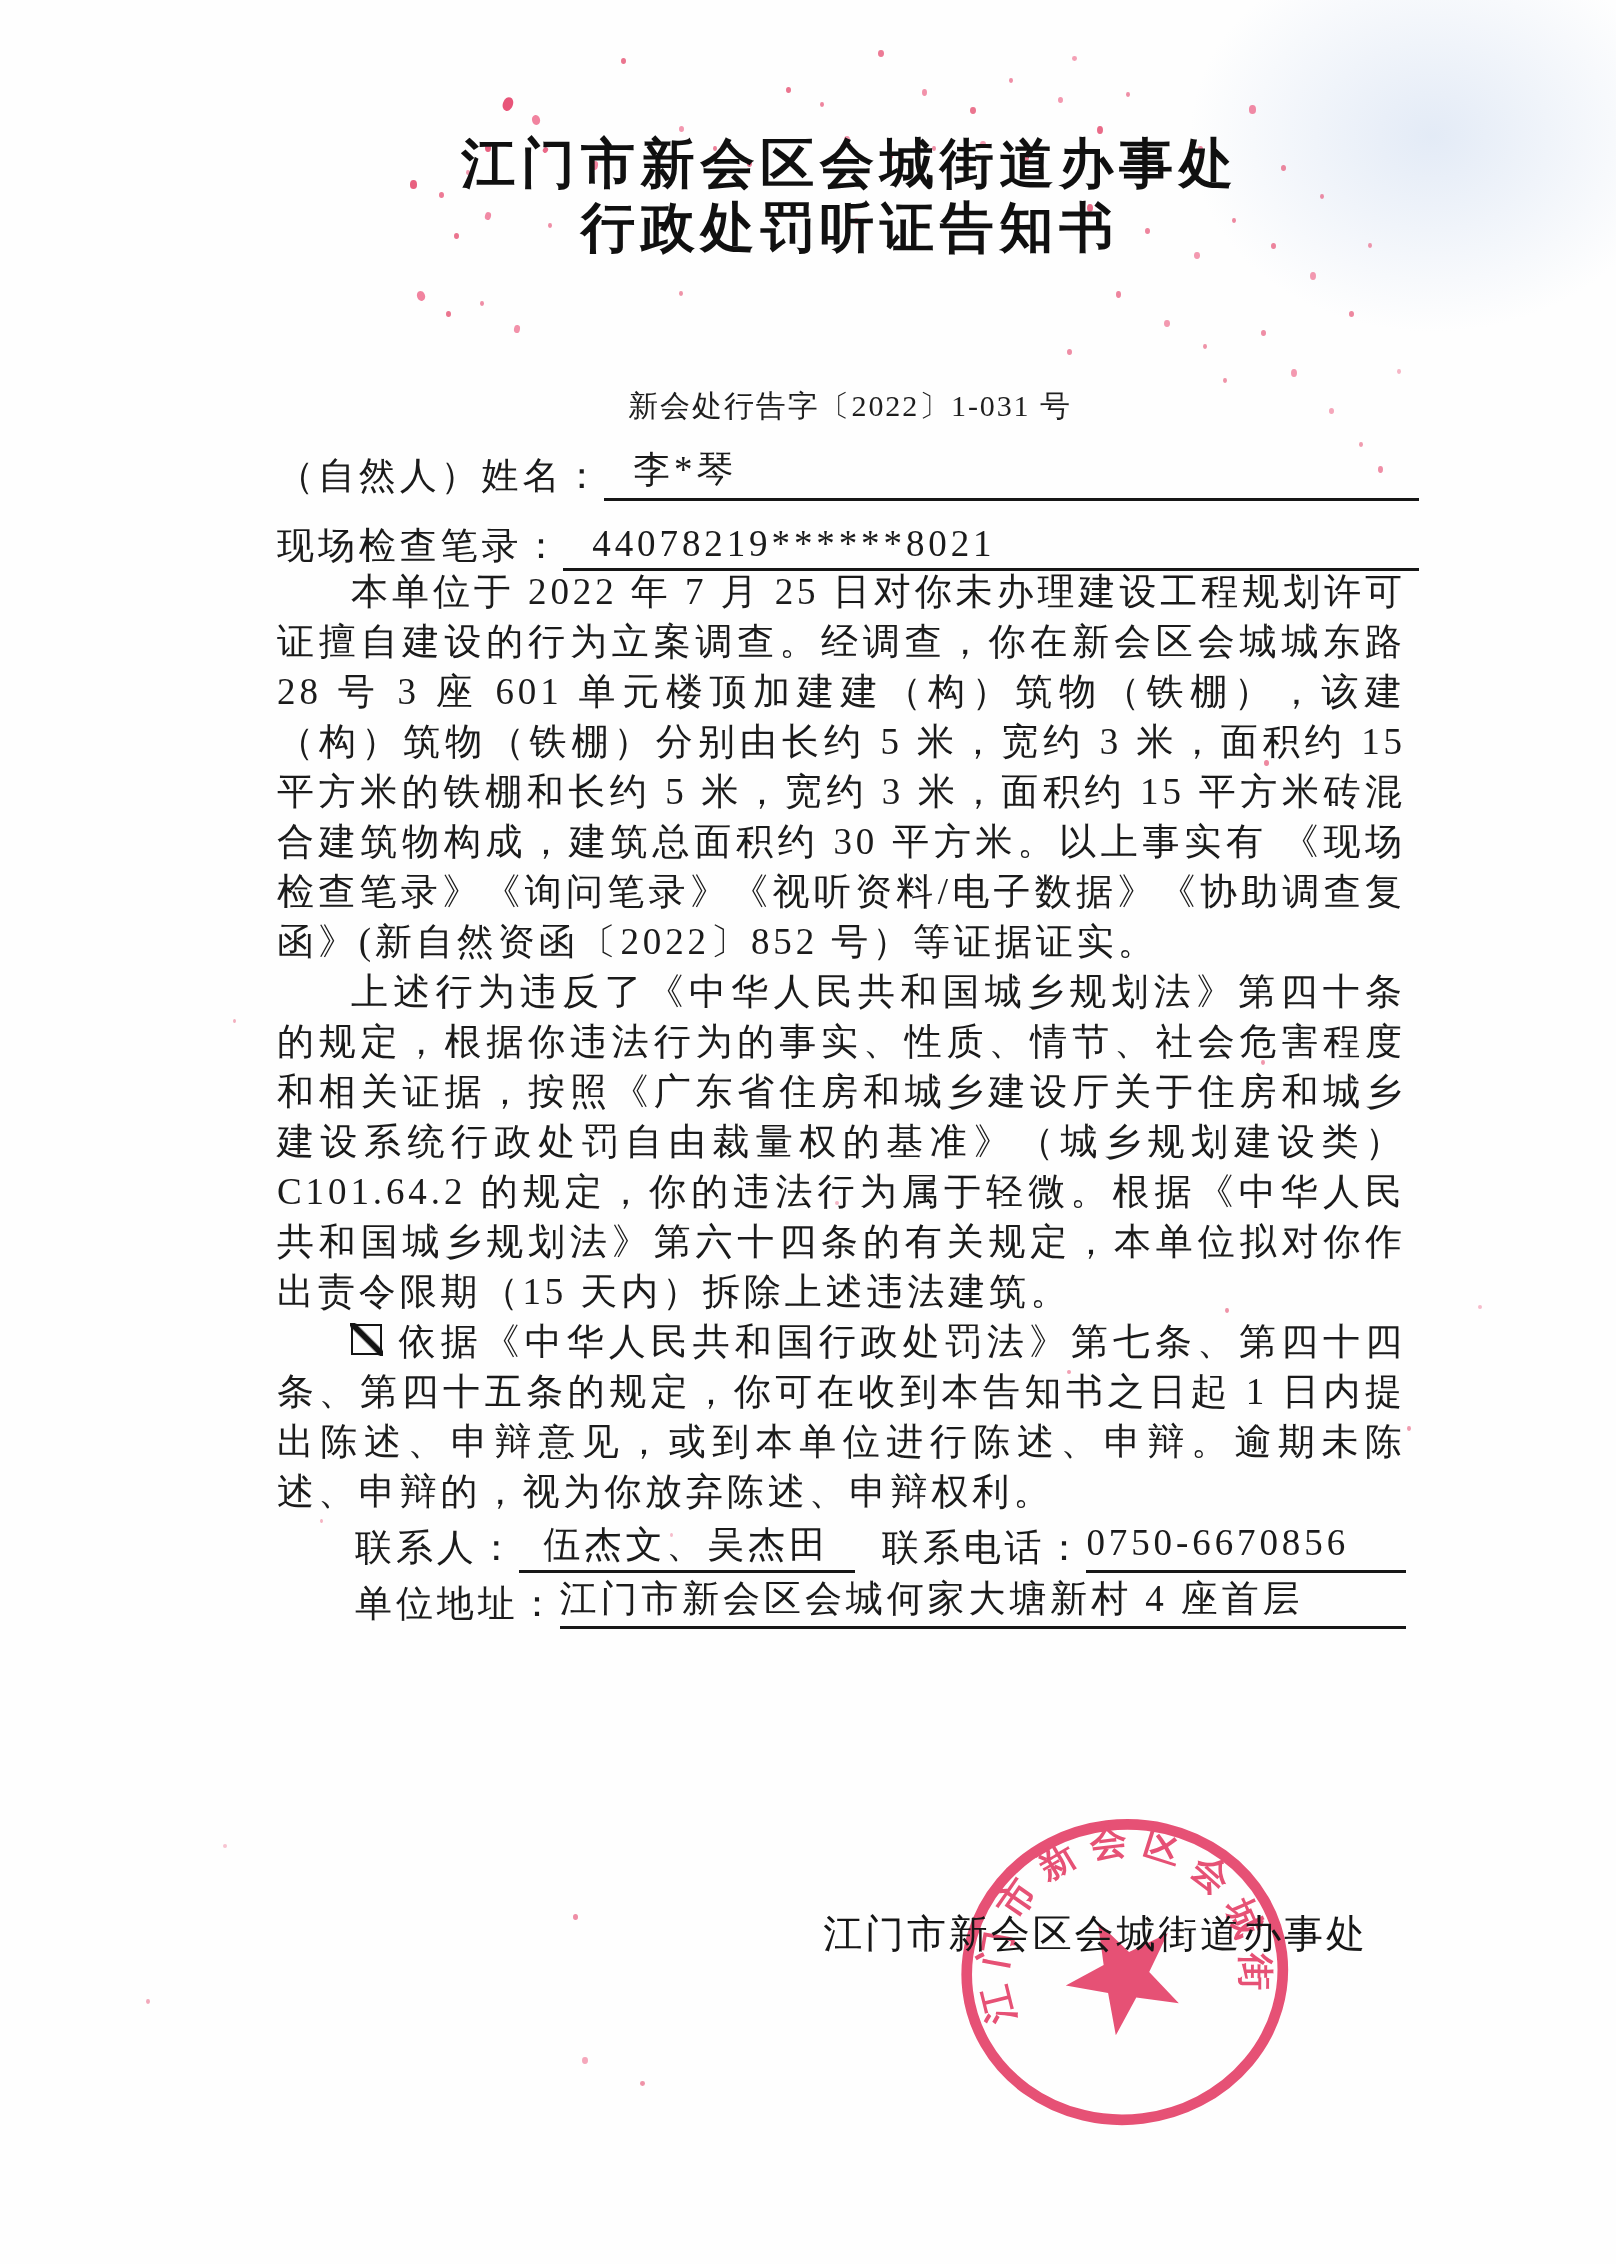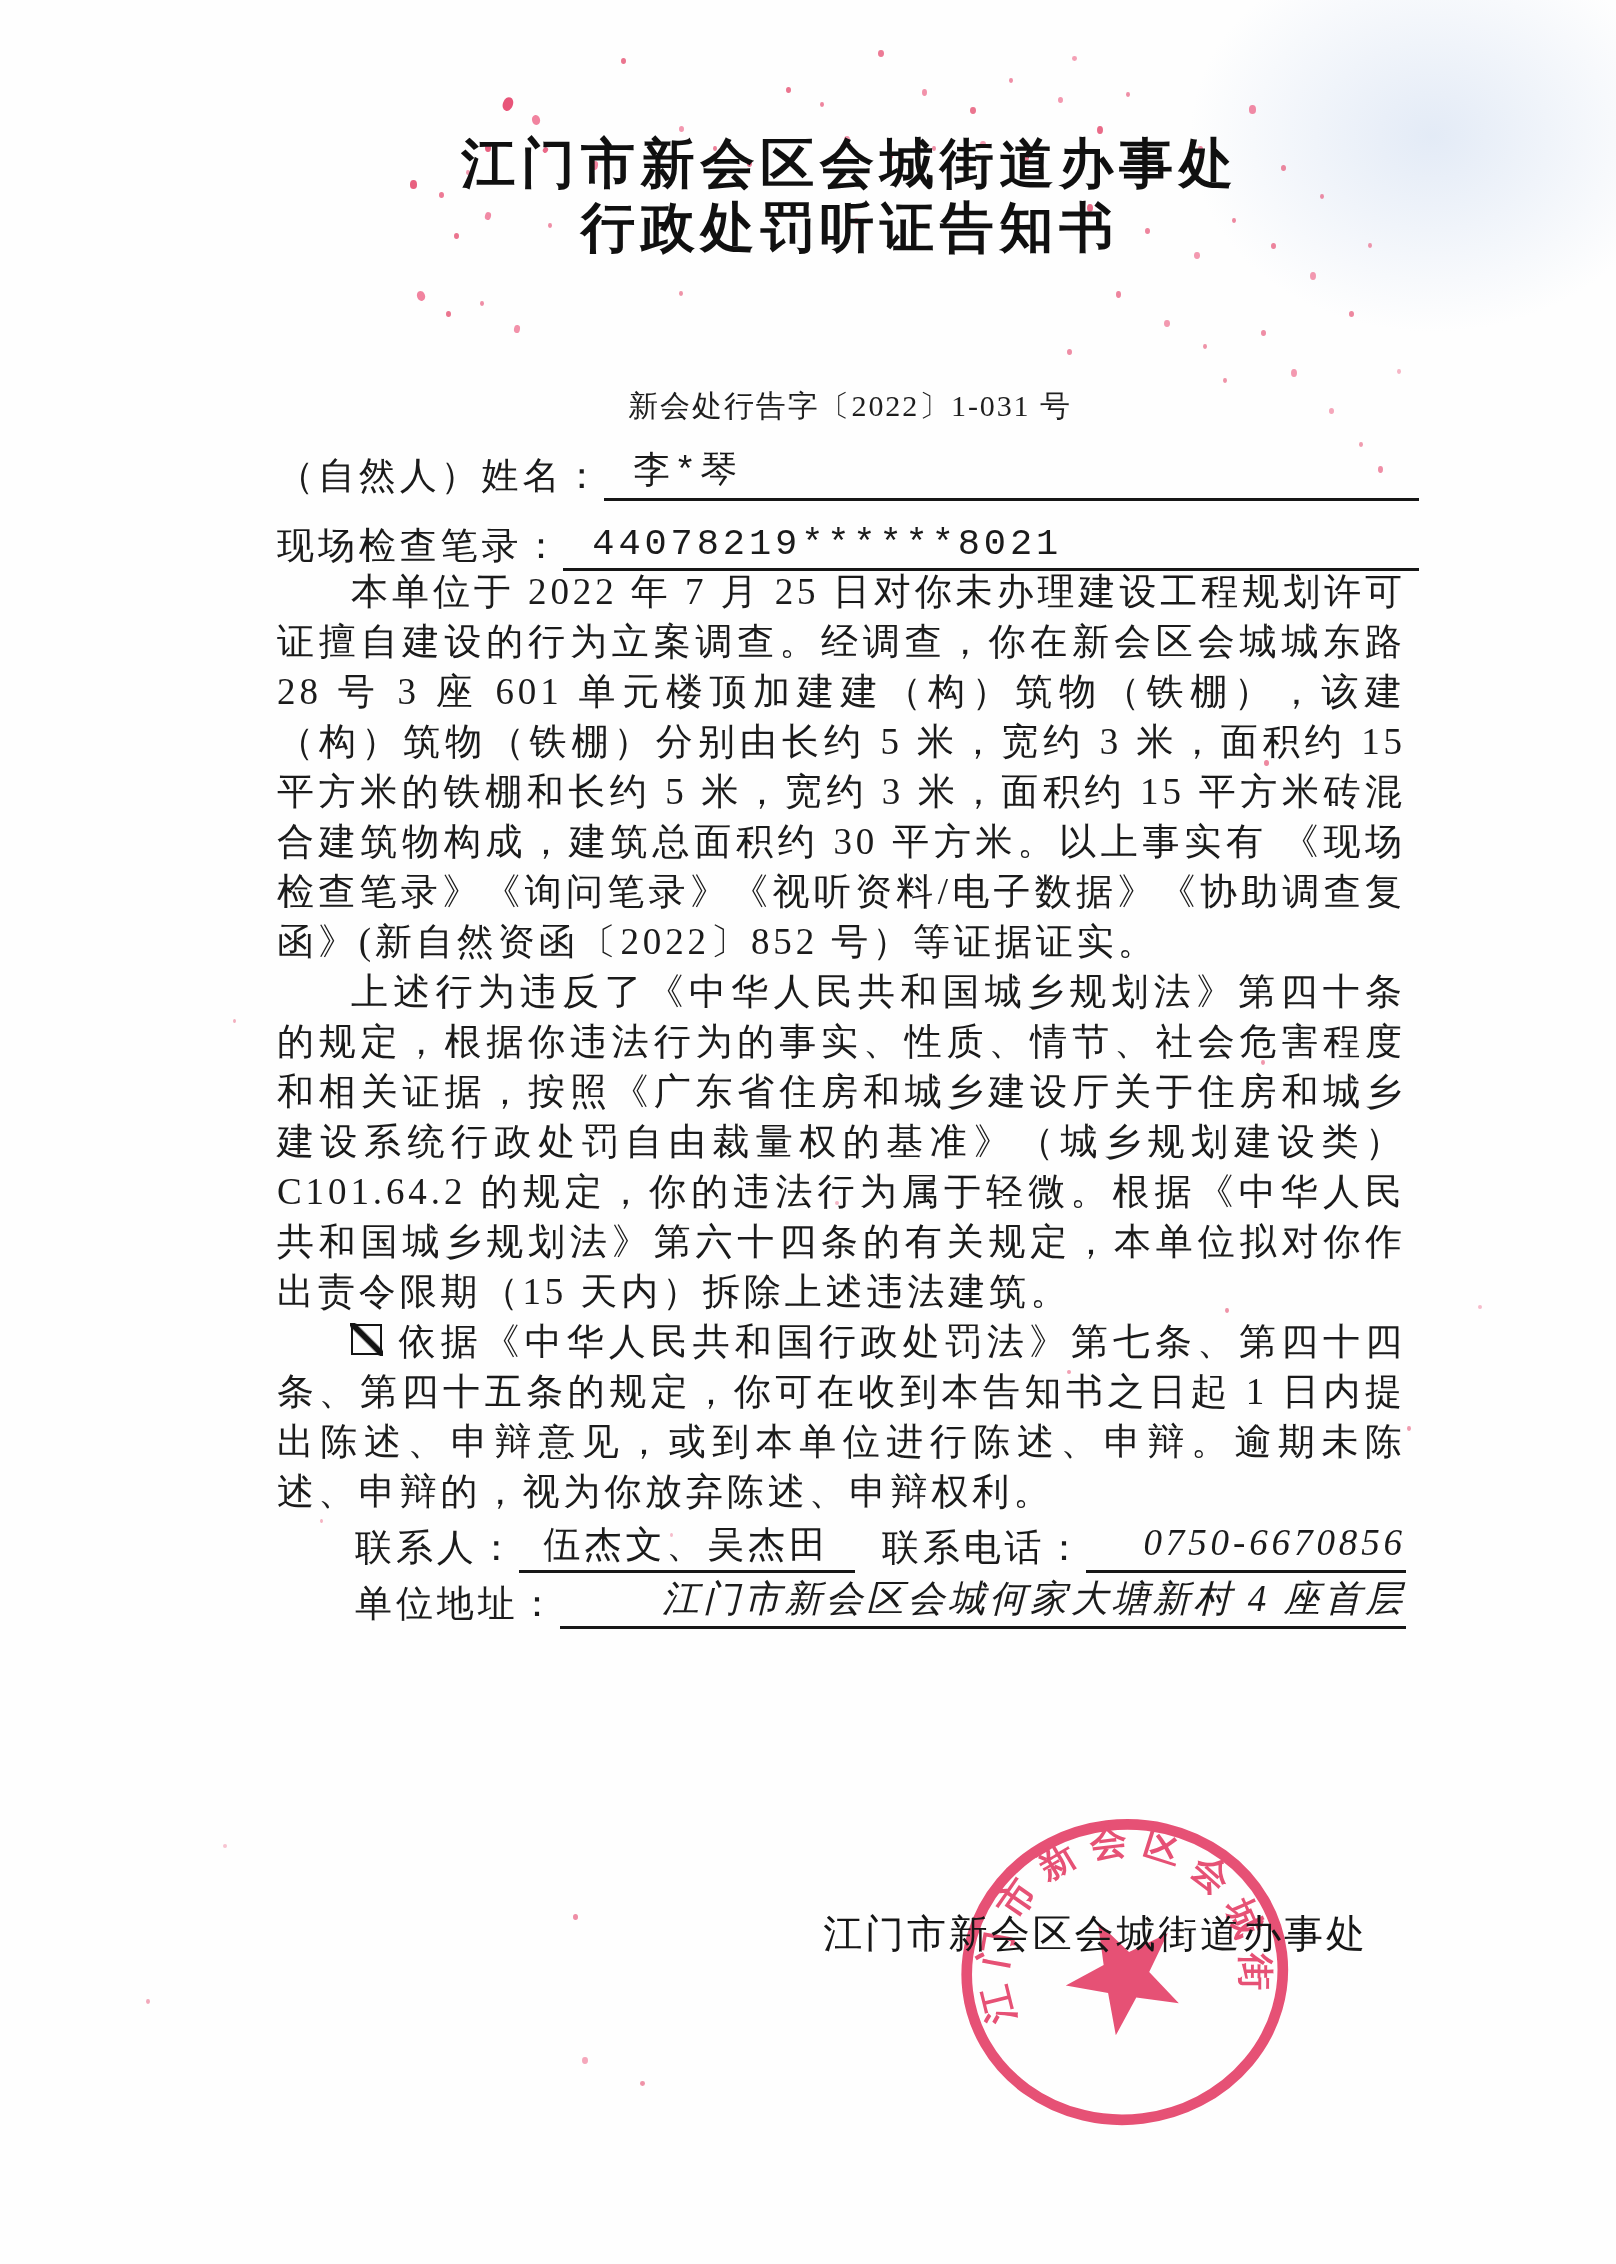--- a/index.html
+++ b/index.html
@@ -17,21 +17,21 @@
 
   .title-block {
     position:absolute; left:277px; right:194px; top:132px; text-align:center;
     font-family:"DejaVu Sans","Liberation Sans",sans-serif; font-weight:bold;
     color:#101010; font-size:54px; line-height:64px; letter-spacing:5.8px;
   }
   .doc-number {
     position:absolute; left:277px; right:194px; top:386px; text-align:center;
     font-size:30px; letter-spacing:1.9px; color:#1e1e1e;
   }
-  .fields { position:absolute; left:277px; right:198px; top:431px;font-family:Liberation Mono, monospace; }
+  .fields { position:absolute; left:277px; right:198px; top:431px; }
   .field-row { display:flex; align-items:flex-end; height:70px; font-size:37px; letter-spacing:3.9px; }
   .field-label { white-space:nowrap; }
   .field-value {
     flex:1; border-bottom:3.9px solid #171717; padding:0 9.7px 2.9px 29px; white-space:nowrap;
   }
   .body-col {
     position:absolute; left:277px; width:1129px; top:567px;
     font-size:37px; line-height:50px; letter-spacing:3.9px; text-align:justify;
   }
   .para { margin:0; text-indent:2em; }
@@ -43,21 +43,21 @@
     content:""; position:absolute; left:-2.9px; top:-2.9px; right:-2.9px; bottom:-2.9px;
     background:linear-gradient(to top right, transparent 43%, #141414 47%, #141414 56%, transparent 60%);
   }
   .contact-row {
     display:flex; align-items:flex-end; height:56px;
     padding-left:78px; font-size:37px; letter-spacing:3.9px;
   }
   .contact-label { white-space:nowrap; }
   .u { border-bottom:3.9px solid #171717; padding-bottom:1.9px; white-space:nowrap; }
   .u-person { padding:0 25px; text-align:center; }
-  .u-flex { flex:1; text-align:right;font-style:italic; }
+  .u-flex { flex:1; text-align:left; }
   .gap { width:27px; }
   .signature {
     position:absolute; left:811px; top:1906px; width:569px; text-align:center;
     font-size:39px; line-height:56px; letter-spacing:2.9px; color:#161616; z-index:3;
   }
   .stamp {
     position:absolute; left:954px; top:1809px; width:342px; height:330px;
     z-index:2; opacity:.92; transform:rotate(-7deg);
   }
 </style>

